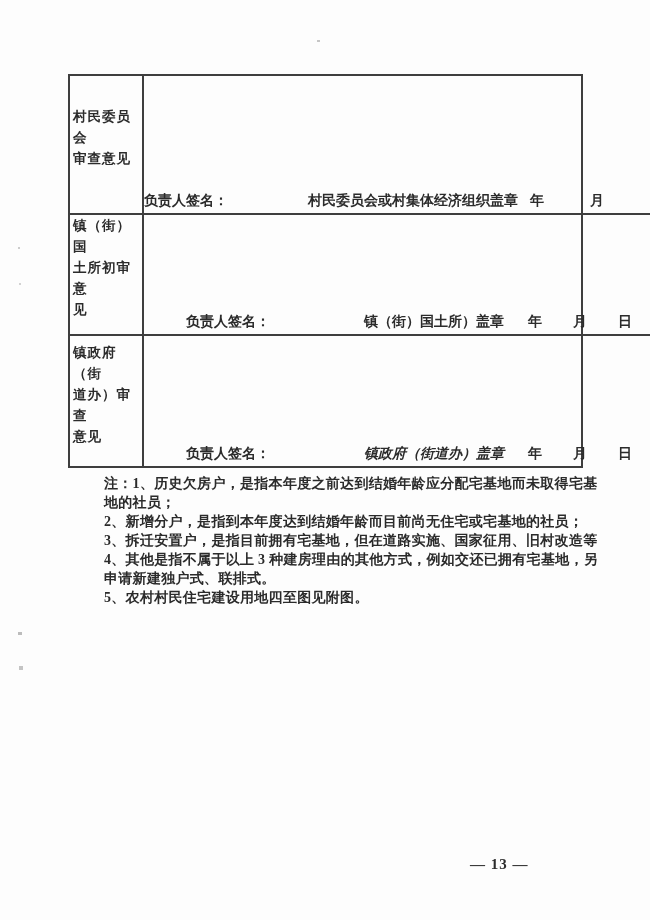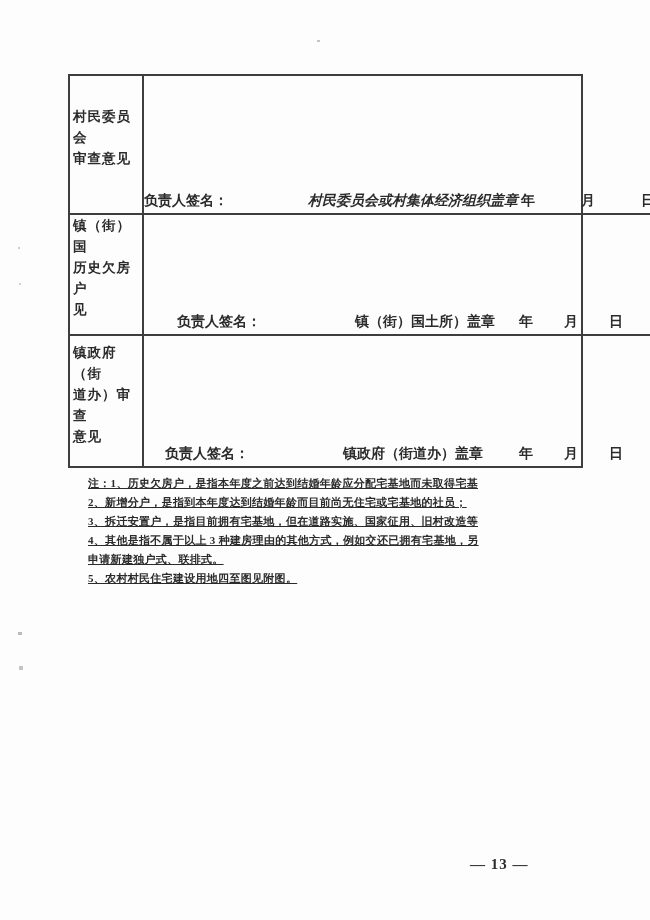--- a/index.html
+++ b/index.html
@@ -31,30 +31,30 @@
     white-space:pre-line;
   }
   .content-cell{
     display:flex;flex-direction:row;
     justify-content:flex-end;align-items:flex-end;
     padding-bottom:3px;
     font-size:14px;font-weight:600;line-height:19px;
   }
   .sig-line{white-space:nowrap;}
   .m-name1{margin-right:80px;}
-  .m-stamp1{margin-right:3px;font-style:italic;}
+  .m-stamp1{margin-right:12px;}
   .m-date1{margin-right:7px;letter-spacing:1px;}
   .m-name23{margin-right:94px;}
   .m-stamp2{margin-right:24px;margin-top:10px;}
-  .m-stamp3{margin-right:36px;}
+  .m-stamp3{margin-right:24px;font-style:italic;}
   .m-date23{margin-right:39px;letter-spacing:1px;}
   .notes{
-    position:absolute;left:88px;top:474px;width:490px;
-    font-size:11px;font-weight:600;
-    line-height:19px;letter-spacing:0.3px;text-decoration:underline;
+    position:absolute;left:104px;top:474px;width:490px;
+    font-size:14px;font-weight:600;
+    line-height:19px;letter-spacing:0.3px;
   }
   .note-line{white-space:nowrap;}
   .page-number{
     position:absolute;left:470px;top:856px;
     font-size:15px;font-weight:600;letter-spacing:1px;
   }
   .speck{position:absolute;}
   .speck-1{left:317px;top:40px;width:3px;height:2px;background:#c6c6c6;}
   .speck-2{left:18px;top:247px;width:2px;height:2px;background:#cccccc;}
   .speck-3{left:19px;top:283px;width:2px;height:2px;background:#d2d2d2;}
@@ -70,41 +70,42 @@
 
     <div class="cell label-cell rb">村民委员会
 审查意见</div>
     <div class="cell content-cell rb">
       <div class="sig-line m-name1">负责人签名：</div>
       <div class="sig-line m-stamp1">村民委员会或村集体经济组织盖章</div>
       <div class="sig-line m-date1">年　　　月　　　日</div>
     </div>
 
     <div class="cell label-cell rb">镇（街）国
-历史欠房户
+土所初审意
 见</div>
     <div class="cell content-cell rb">
       <div class="sig-line m-name23">负责人签名：</div>
       <div class="sig-line m-stamp2">镇（街）国土所）盖章</div>
       <div class="sig-line m-date23">年　　月　　日</div>
     </div>
 
     <div class="cell label-cell">镇政府（街
 道办）审查
 意见</div>
     <div class="cell content-cell">
       <div class="sig-line m-name23">负责人签名：</div>
       <div class="sig-line m-stamp3">镇政府（街道办）盖章</div>
       <div class="sig-line m-date23">年　　月　　日</div>
     </div>
 
   </div>
 
   <div class="notes">
     <div class="note-line">注：1、历史欠房户，是指本年度之前达到结婚年龄应分配宅基地而未取得宅基</div>
+    <div class="note-line">地的社员；</div>
     <div class="note-line">2、新增分户，是指到本年度达到结婚年龄而目前尚无住宅或宅基地的社员；</div>
     <div class="note-line">3、拆迁安置户，是指目前拥有宅基地，但在道路实施、国家征用、旧村改造等</div>
     <div class="note-line">4、其他是指不属于以上 3 种建房理由的其他方式，例如交还已拥有宅基地，另</div>
     <div class="note-line">申请新建独户式、联排式。</div>
     <div class="note-line">5、农村村民住宅建设用地四至图见附图。</div>
   </div>
 
   <div class="page-number">— 13 —</div>
 
   <div class="speck speck-1"></div>

